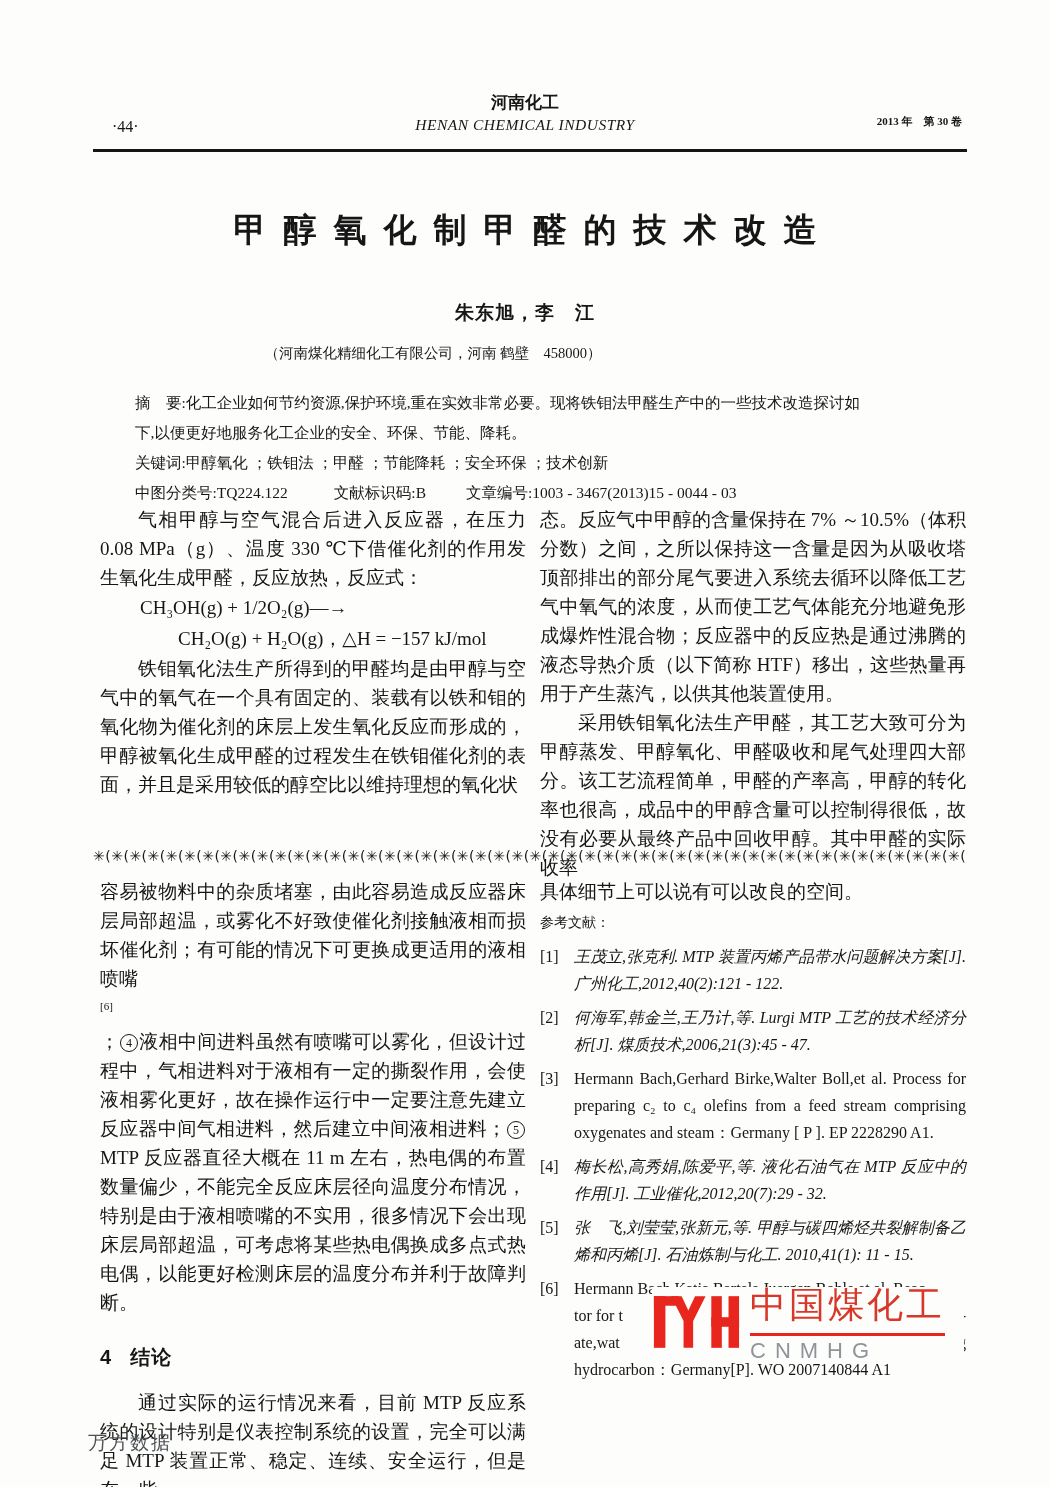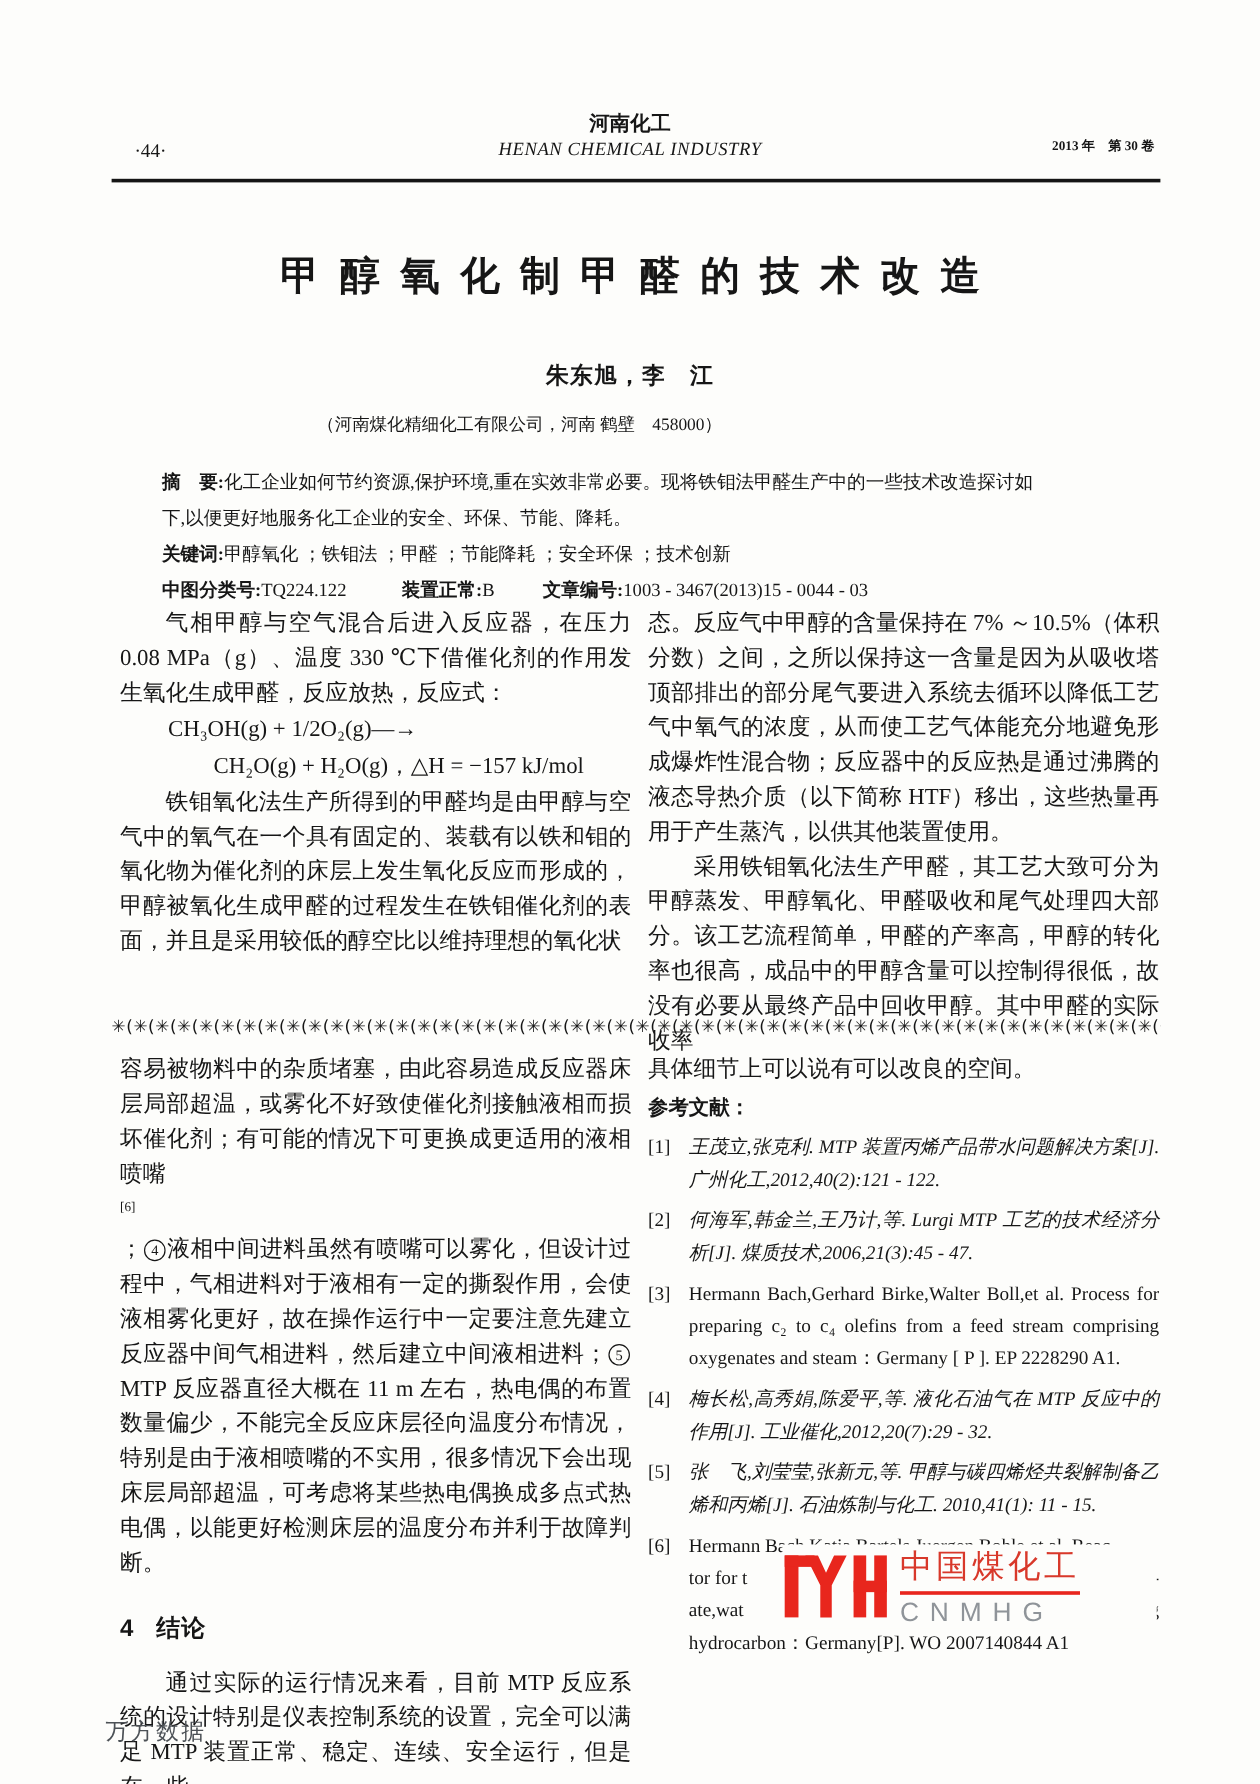--- a/index.html
+++ b/index.html
@@ -16,21 +16,21 @@
   .hdr-journal-en{font-size:15.5px; letter-spacing:.5px;font-style:italic;}
   .hdr-issue{position:absolute; right:88px; top:114px; font-size:11px; font-weight:bold;}
   .hdr-rule{position:absolute; left:93px; top:149px; width:874px; height:3px; background:#151515;}
   
   .title{position:absolute; left:0; top:208px; width:1050px; text-align:center;
          font-size:33px; font-weight:bold; letter-spacing:17px; text-indent:17px;}
   .authors{position:absolute; left:0; top:300px; width:1050px; text-align:center; font-size:19px; font-weight:bold; letter-spacing:1px;}
   .affil{position:absolute; left:0; top:344px; width:866px; text-align:center; font-size:14.5px;}
   
   .abs{position:absolute; left:135px; top:388px; width:806px; font-size:15.5px; line-height:30px;}
-  .abs b{font-weight:bold;}
+  .abs b{font-weight:normal;}
   .abs .gap1{display:inline-block; width:46px;}
   .abs .gap2{display:inline-block; width:40px;}
   
   .col{position:absolute; width:426px; font-size:19px; line-height:29px; text-align:justify;}
   .col-l{left:100px;} .col-r{left:540px;}
   .cols-top{top:505px;}
   .cols-bot{top:877px;}
   .sec-head{font-size:20px; font-weight:bold; font-family:"Liberation Sans","DejaVu Sans",sans-serif;
             margin:4px 0 16px 0; letter-spacing:1px;}
   .sec-head .num{margin-right:18px;}
@@ -38,31 +38,31 @@
   p.indent{text-indent:2em;}
   .formula{margin:0; padding-left:40px; line-height:31px;}
   .formula2{margin:0; padding-left:78px; line-height:31px;}
   sup.ref{font-size:11px; vertical-align:6px;}
   .circled{display:inline-block; width:16px; height:16px; line-height:16px; border:1.4px solid #161616;
            border-radius:50%; text-align:center; font-size:12px; vertical-align:1px; margin:0 1px;}
   
   .separator{position:absolute; left:93px; top:848px; width:874px; height:20px; overflow:hidden;
              white-space:nowrap; font-size:14px; letter-spacing:0.5px; font-family:"DejaVu Sans",sans-serif;}
   
-  .refs-label{font-size:17px; font-weight:bold; font-family:"Liberation Sans","DejaVu Sans",sans-serif; margin:2px 0 6px 0;}
+  .refs-label{font-size:14px; font-weight:normal; font-family:"Liberation Sans","DejaVu Sans",sans-serif; margin:2px 0 6px 0;}
   .ref{display:flex; margin:0 0 7px 0; font-size:16px; line-height:27px;}
   .ref .num{width:34px; flex:none;}
   .ref .txt{flex:1; text-align:justify;}
   .ref .zh{font-style:italic;}
   .ref6-line{display:flex; justify-content:space-between;}
   
   .wm{position:absolute; left:652px; top:1287px; width:312px; height:70px; background:#fdfdfb;
       display:flex; align-items:center; gap:10px; z-index:5;}
   .wm-right{display:flex; flex-direction:column;}
-  .wm-cn{font-size:27px; letter-spacing:3px; color:#d8382a; border-bottom:3px solid #e8261d; padding-bottom:3px;
+  .wm-cn{font-size:36px; letter-spacing:3px; color:#d8382a; border-bottom:3px solid #e8261d; padding-bottom:3px;
          font-family:"Liberation Sans","DejaVu Sans",sans-serif;}
   .wm-en{font-size:22px; letter-spacing:9px; color:#8f9499; margin-top:2px;
          font-family:"Liberation Sans","DejaVu Sans",sans-serif;}
   
   .wanfang{position:absolute; left:88px; top:1430px; font-size:19px; color:#4c5156; letter-spacing:2px;
            font-family:"Liberation Sans","DejaVu Sans",sans-serif;}
 </style>
 </head>
 <body>
 
@@ -78,21 +78,21 @@
 
   <div class="title">甲醇氧化制甲醛的技术改造</div>
   <div class="authors">朱东旭，李　江</div>
   <div class="affil">（河南煤化精细化工有限公司，河南 鹤壁　458000）</div>
 
   <div class="abs">
     <div><b>摘　要:</b><span>化工企业如何节约资源,保护环境,重在实效非常必要。现将铁钼法甲醛生产中的一些技术改造探讨如</span></div>
     <div><span>下,以便更好地服务化工企业的安全、环保、节能、降耗。</span></div>
     <div><b>关键词:</b><span>甲醇氧化 ；铁钼法 ；甲醛 ；节能降耗 ；安全环保 ；技术创新</span></div>
     <div>
-      <b>中图分类号:</b><span>TQ224.122</span><span class="gap1"></span><b>装置正常:</b><span>B</span><span class="gap2"></span><b>文章编号:</b><span>1003 - 3467(2013)15 - 0044 - 03</span>
+      <b>中图分类号:</b><span>TQ224.122</span><span class="gap1"></span><b>文献标识码:</b><span>B</span><span class="gap2"></span><b>文章编号:</b><span>1003 - 3467(2013)15 - 0044 - 03</span>
     </div>
   </div>
 
   <div class="col col-l cols-top">
     <p class="body indent">气相甲醇与空气混合后进入反应器，在压力 0.08 MPa（g）、温度 330 ℃下借催化剂的作用发生氧化生成甲醛，反应放热，反应式：</p>
     <p class="formula">CH₃OH(g) + 1/2O₂(g)—→</p>
     <p class="formula2">CH₂O(g) + H₂O(g)，△H = −157 kJ/mol</p>
     <p class="body indent">铁钼氧化法生产所得到的甲醛均是由甲醇与空气中的氧气在一个具有固定的、装载有以铁和钼的氧化物为催化剂的床层上发生氧化反应而形成的，甲醇被氧化生成甲醛的过程发生在铁钼催化剂的表面，并且是采用较低的醇空比以维持理想的氧化状</p>
   </div>
 

